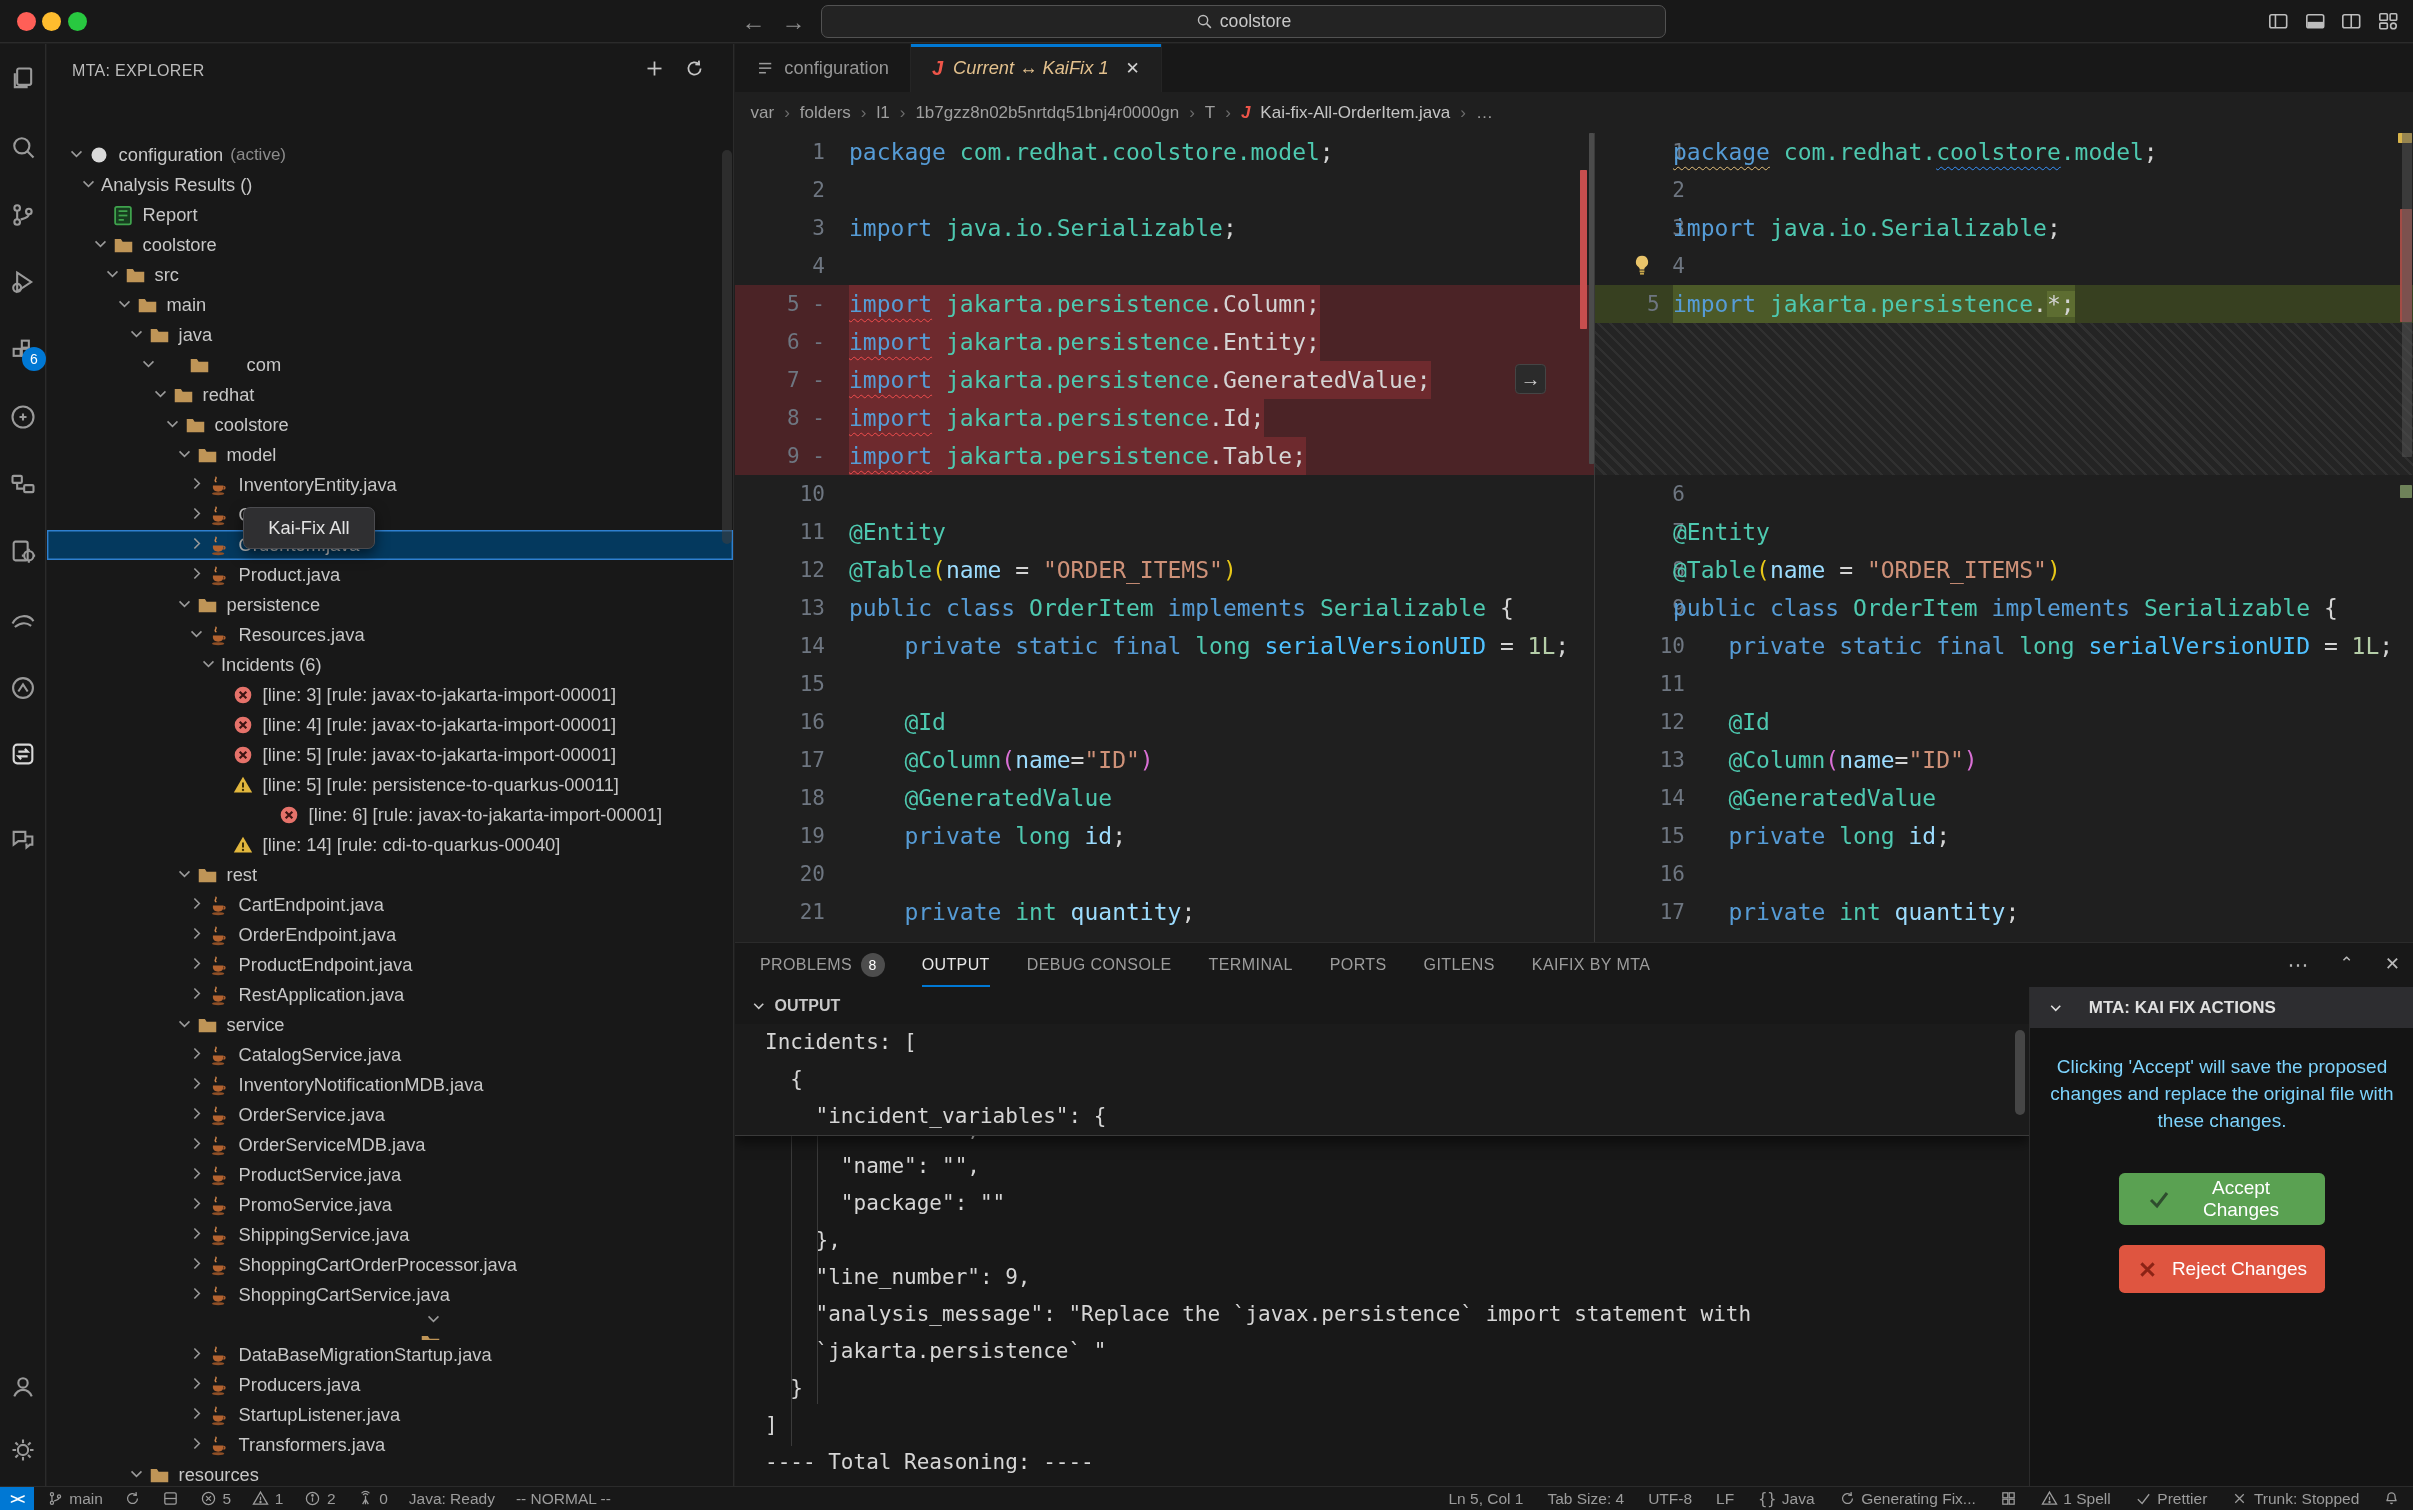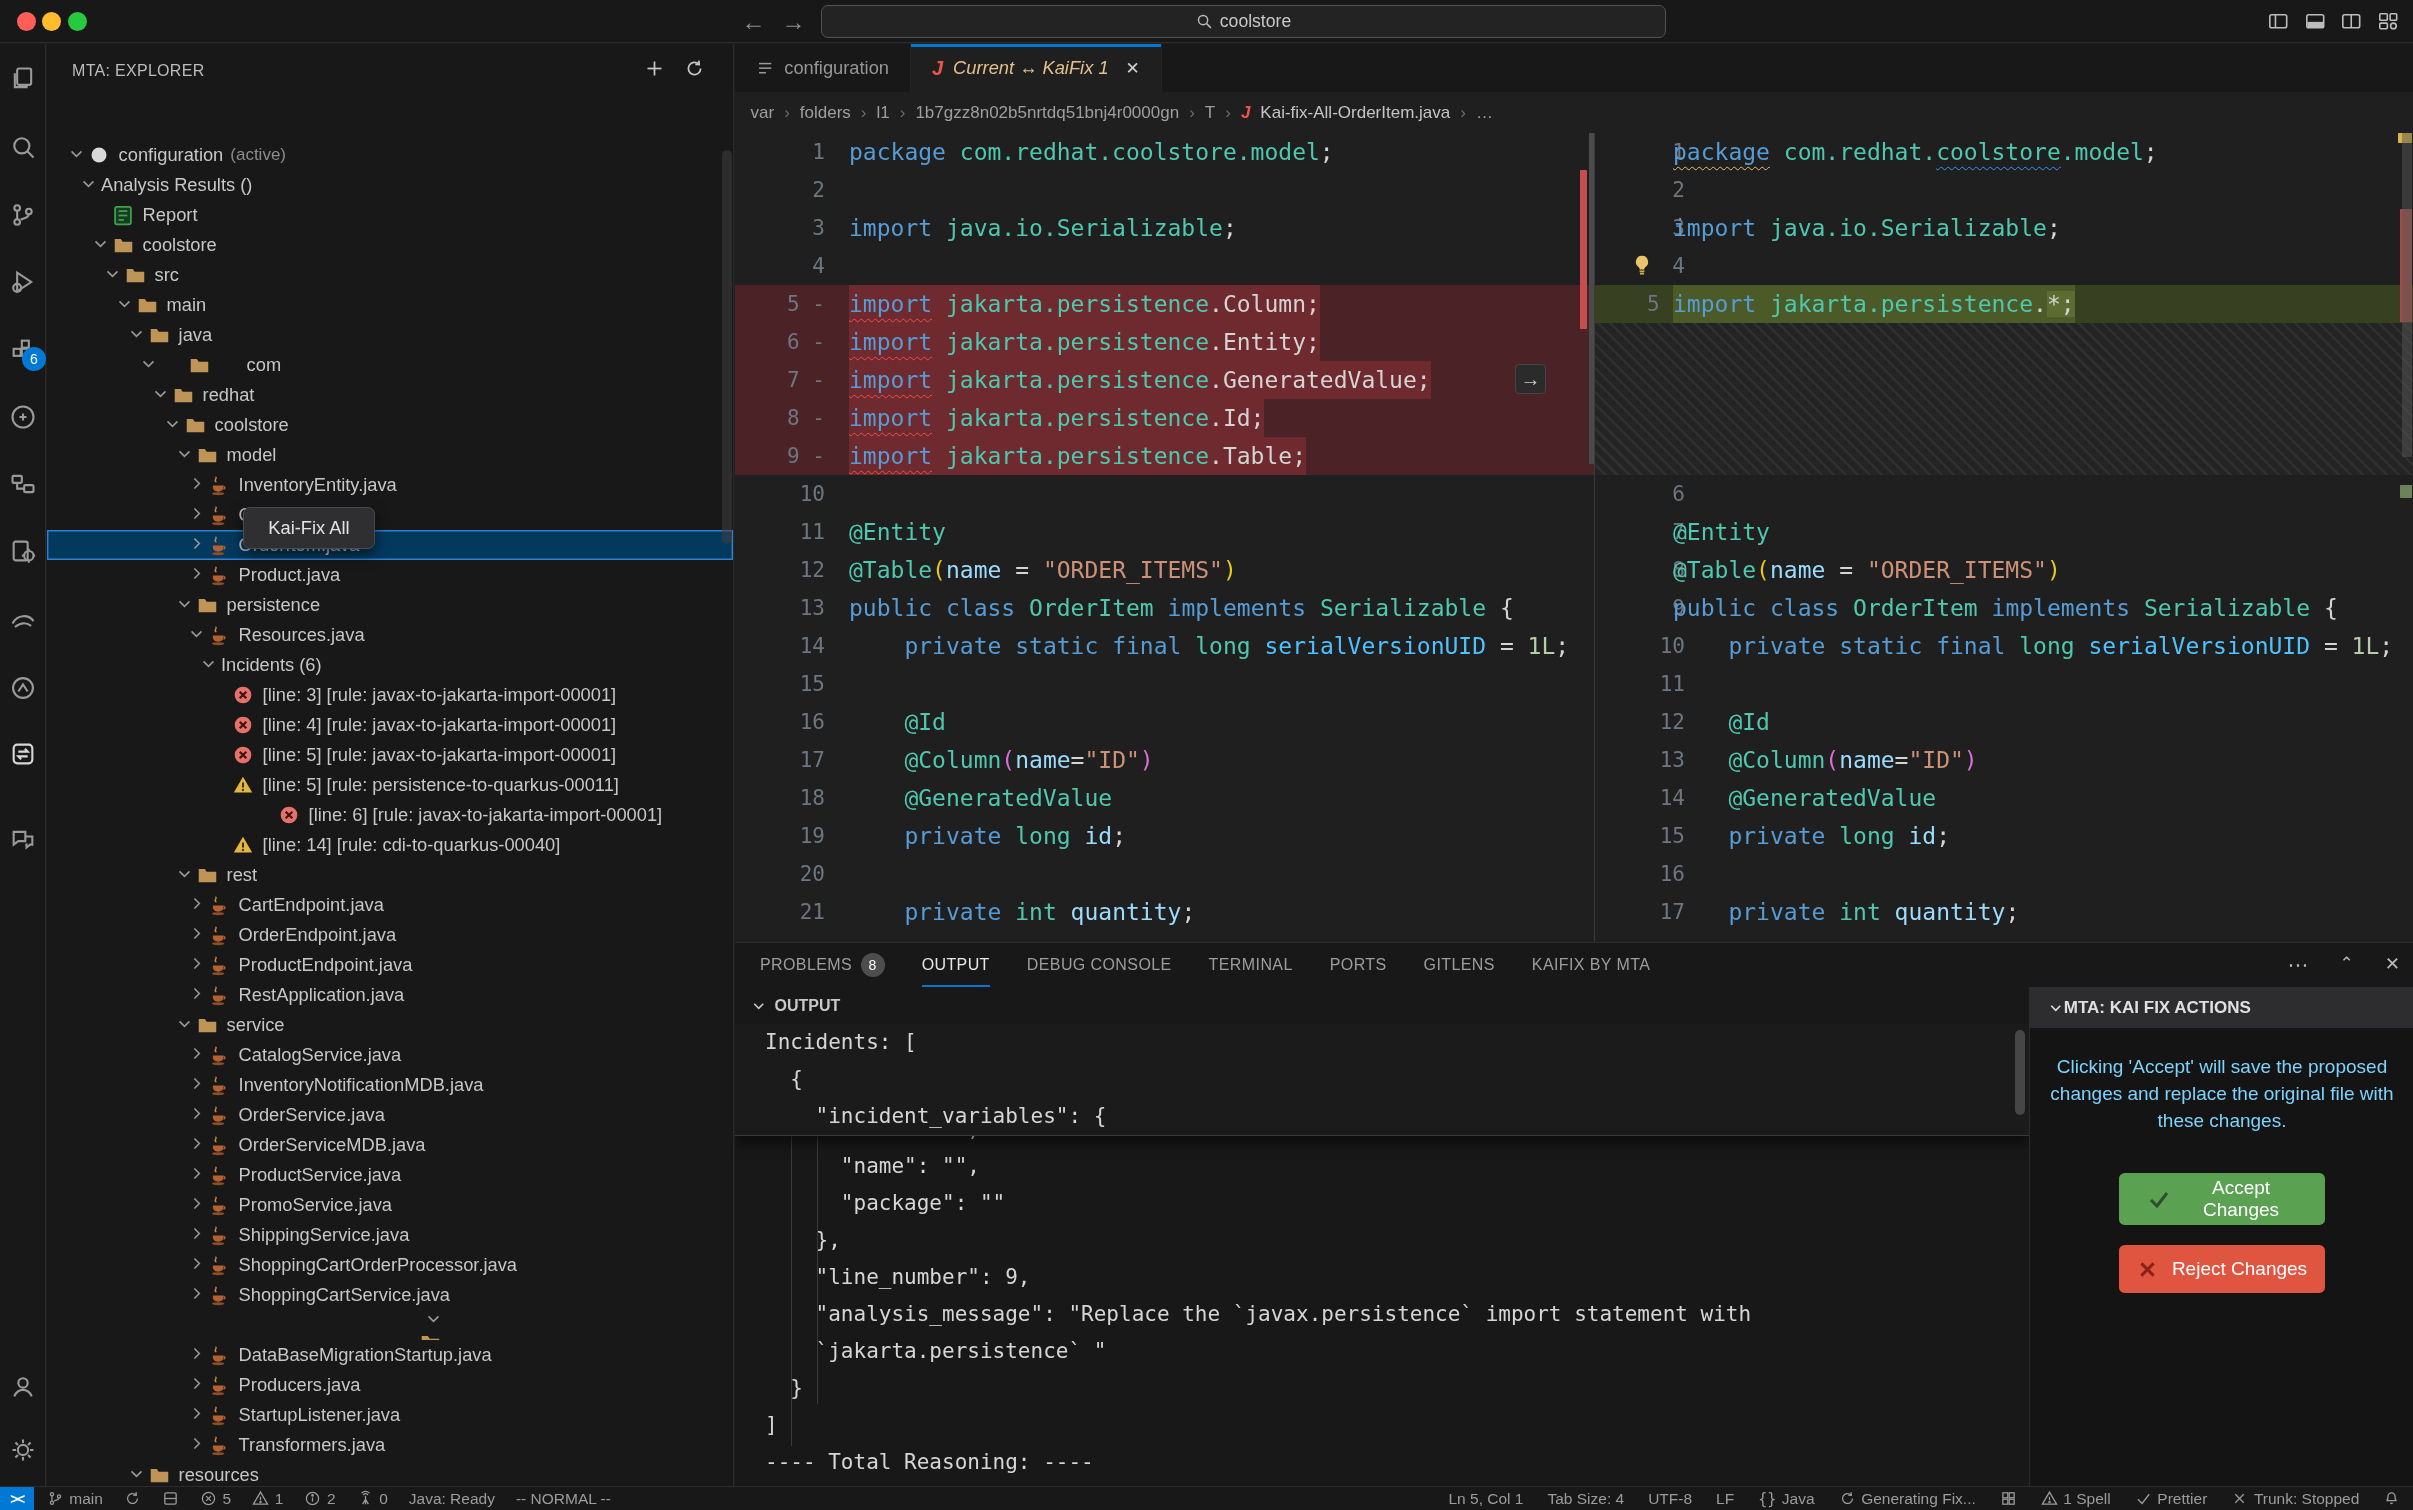--- a/index.html
+++ b/index.html
@@ -81,21 +81,21 @@
   #output-head{position:absolute;left:0;top:44px;width:1294px;height:37px;display:flex;align-items:center;gap:8.5px;padding-left:15.5px;font-size:16px;font-weight:700;color:#c9c9c9}
   #output-body{position:absolute;left:0;top:81px;width:1294px;height:464px;overflow:hidden;font-family:"DejaVu Sans Mono",monospace;font-size:21px;color:#d6d6d6}
   .out-line{height:37px;line-height:37px;white-space:pre;padding-left:30px}
   #out-sticky{position:absolute;left:0;top:0;width:100%;height:112px;background:#1b1b1b;border-bottom:1.4px solid #3a3a3a;box-shadow:0 7px 11.3px rgba(0,0,0,.5);z-index:3}
   #out-lines{position:absolute;left:0;top:87px;width:100%;z-index:1}
   .oguide{position:absolute;width:0.7px;background:#3a3a3a;z-index:2}
   #out-scroll{position:absolute;right:4.2px;top:5.6px;width:10px;height:85px;background:#464646;border-radius:5px;z-index:4}
 
   
   #actions{position:absolute;left:1294px;top:44px;width:385px;height:501px;background:#141414;border-left:0.7px solid #2b2b2b}
-  #actions-head{height:41px;background:#2d2d30;display:flex;align-items:center;gap:0;padding-left:18.3px;font-size:17px;font-weight:700;color:#e0e0e0}
+  #actions-head{height:41px;background:#2d2d30;display:flex;align-items:center;gap:25px;padding-left:18.3px;font-size:17px;font-weight:700;color:#e0e0e0}
   #actions-msg{margin:25px 18.3px 0;text-align:center;font-size:19px;line-height:27px;color:#7dd3fc}
   .btn{display:flex;align-items:center;justify-content:center;gap:14px;margin:0 auto;border-radius:5.6px;color:#fff;border:none}
   #accept-btn{margin-top:39px;width:206px;height:52px;background:#5aa152;font-size:19px}
   #accept-btn .lbl{width:113px;text-align:center;line-height:22.5px}
   #reject-btn{margin-top:20px;width:206px;height:48px;background:#df5540;font-size:19px}
 
   
   #statusbar{left:0;top:1486px;width:2413px;height:24px;background:#181818;border-top:0.7px solid #2b2b2b;display:flex;align-items:center;font-size:15.5px;color:#9c9c9c}
   #remote{width:34px;height:100%;background:#0078d4;color:#fff;display:flex;align-items:center;justify-content:center;font-size:14px;font-weight:700;letter-spacing:-1.4px;margin-right:12.7px}
   .sitem{display:flex;align-items:center;gap:5.6px;margin-right:21px;white-space:nowrap}

